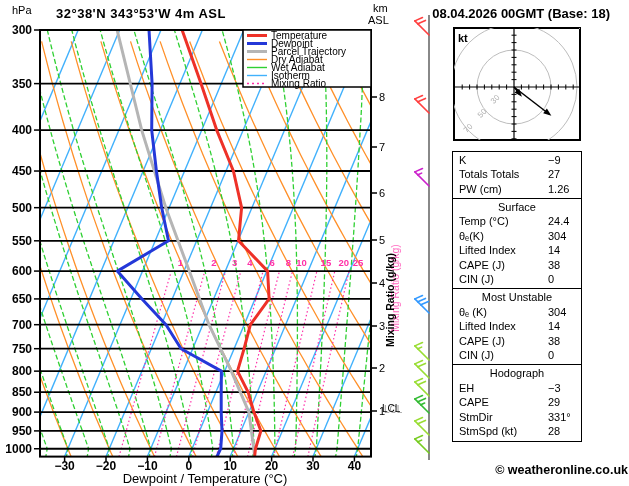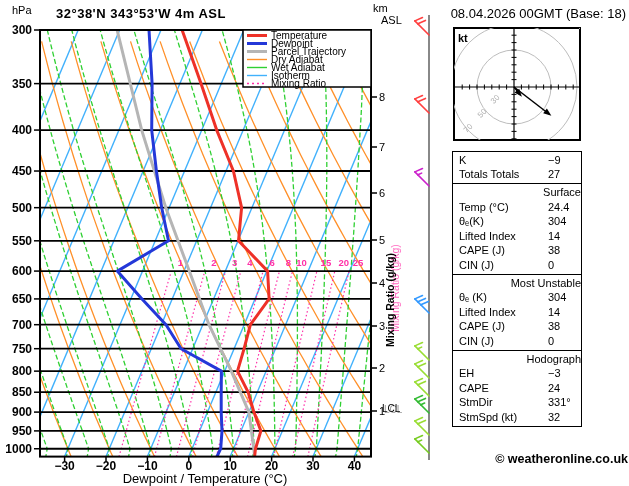--- a/index.html
+++ b/index.html
@@ -3,27 +3,27 @@
 <meta charset="utf-8">
 <style>
   html,body{margin:0;padding:0;background:#fff;}
   #app{position:relative;width:629px;height:486px;background:#fff;overflow:hidden;
        font-family:"Liberation Sans",sans-serif;color:#000;}
   #svg{position:absolute;left:0;top:0;}
   svg text{font-family:"Liberation Sans",sans-serif;}
   .hdr{position:absolute;white-space:pre;}
   #punit{left:12px;top:4px;font-size:11px;}
   #title{left:56px;top:6px;font-size:13px;font-weight:bold;letter-spacing:.5px;}
-  #date{right:3px;top:6px;font-size:13px;font-weight:normal;}
+  #date{right:19px;top:6px;font-size:13px;font-weight:bold;}
   #kmlbl{left:373px;top:2px;font-size:11px;}
-  #asllbl{left:381px;top:14px;font-size:11px;}
-  #credit{left:440px;top:452px;width:188px;text-align:right;font-size:12.5px;font-weight:bold;}
+  #asllbl{left:368px;top:14px;font-size:11px;}
+  #credit{left:440px;top:463px;width:188px;text-align:right;font-size:12.5px;font-weight:bold;}
   #table{position:absolute;left:452px;top:152px;width:130px;font-size:11px;line-height:14.5px;}
   .tsec{border:1.5px solid #000;margin-top:-1.5px;padding:1px 0 2px 0;background:#fff;}
-  .thead{text-align:right;height:14.5px;}
+  .thead{text-align:center;height:14.5px;}
   .trow{position:relative;height:14.5px;padding-left:6px;}
   .tval{position:absolute;left:95px;}
 </style>
 </head>
 <body>
 
 <div id="app">
   <svg id="svg" width="629" height="486">
       <defs>
         <clipPath id="cp">
@@ -318,38 +318,39 @@
     </svg>
   <div class="hdr" id="punit">hPa</div>
   <div class="hdr" id="title">32°38'N 343°53'W 4m ASL</div>
   <div class="hdr" id="date">08.04.2026 00GMT (Base: 18)</div>
   <div class="hdr" id="kmlbl">km</div>
   <div class="hdr" id="asllbl">ASL</div>
   <div id="table">
       <div class="tsec">
         <div class="trow"><span>K</span><span class="tval">−9</span></div>
         <div class="trow"><span>Totals Totals</span><span class="tval">27</span></div>
+        <div class="trow"><span>PW (cm)</span><span class="tval">1.26</span></div>
       </div>
       <div class="tsec">
         <div class="thead">Surface</div>
         <div class="trow"><span>Temp (°C)</span><span class="tval">24.4</span></div>
         <div class="trow"><span>θₑ(K)</span><span class="tval">304</span></div>
         <div class="trow"><span>Lifted Index</span><span class="tval">14</span></div>
         <div class="trow"><span>CAPE (J)</span><span class="tval">38</span></div>
         <div class="trow"><span>CIN (J)</span><span class="tval">0</span></div>
       </div>
       <div class="tsec">
         <div class="thead">Most Unstable</div>
         <div class="trow"><span>θₑ (K)</span><span class="tval">304</span></div>
         <div class="trow"><span>Lifted Index</span><span class="tval">14</span></div>
         <div class="trow"><span>CAPE (J)</span><span class="tval">38</span></div>
         <div class="trow"><span>CIN (J)</span><span class="tval">0</span></div>
       </div>
       <div class="tsec">
         <div class="thead">Hodograph</div>
         <div class="trow"><span>EH</span><span class="tval">−3</span></div>
-        <div class="trow"><span>CAPE</span><span class="tval">24</span></div>
+        <div class="trow"><span>CAPE</span><span class="tval">29</span></div>
         <div class="trow"><span>StmDir</span><span class="tval">331°</span></div>
-        <div class="trow"><span>StmSpd (kt)</span><span class="tval">32</span></div>
+        <div class="trow"><span>StmSpd (kt)</span><span class="tval">28</span></div>
       </div>
     </div>
   <div class="hdr" id="credit">© weatheronline.co.uk</div>
 </div>
 
 </body></html>

